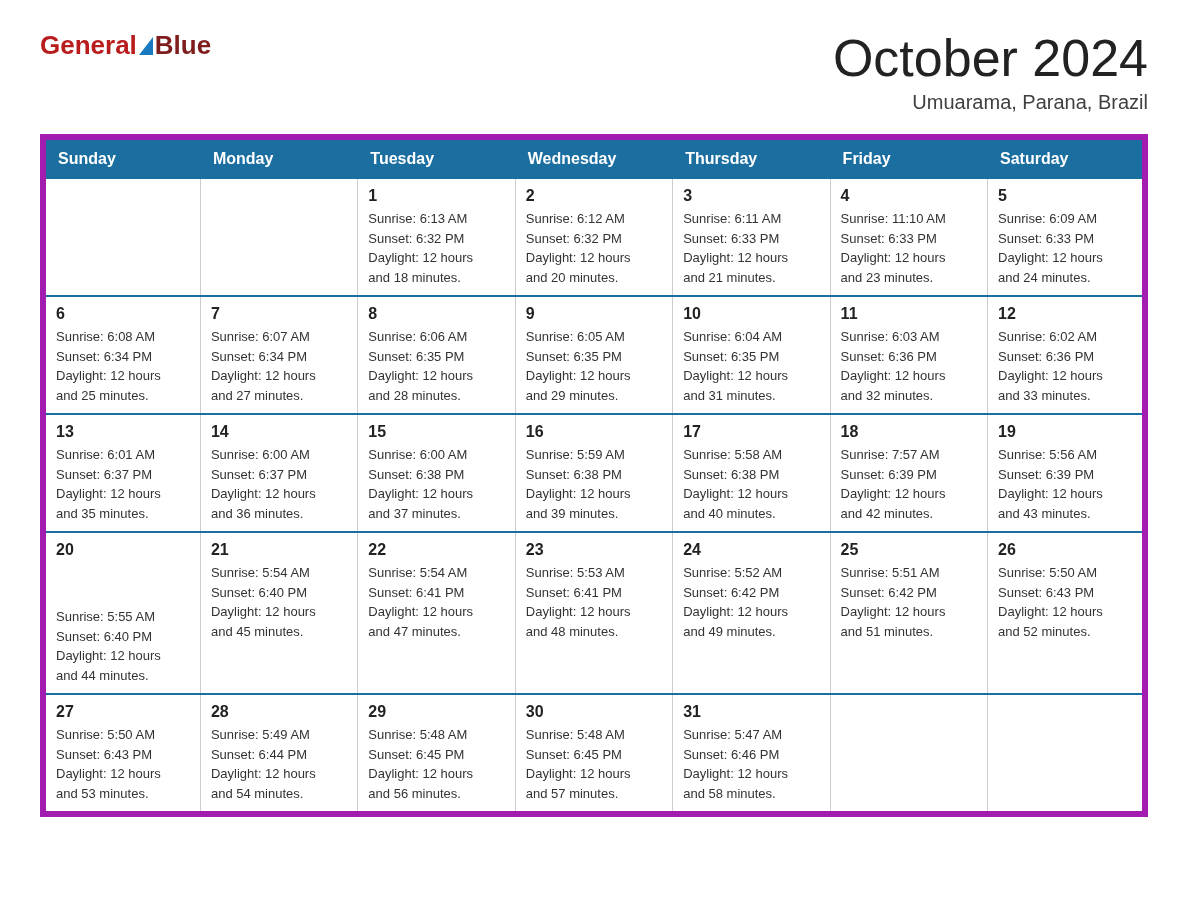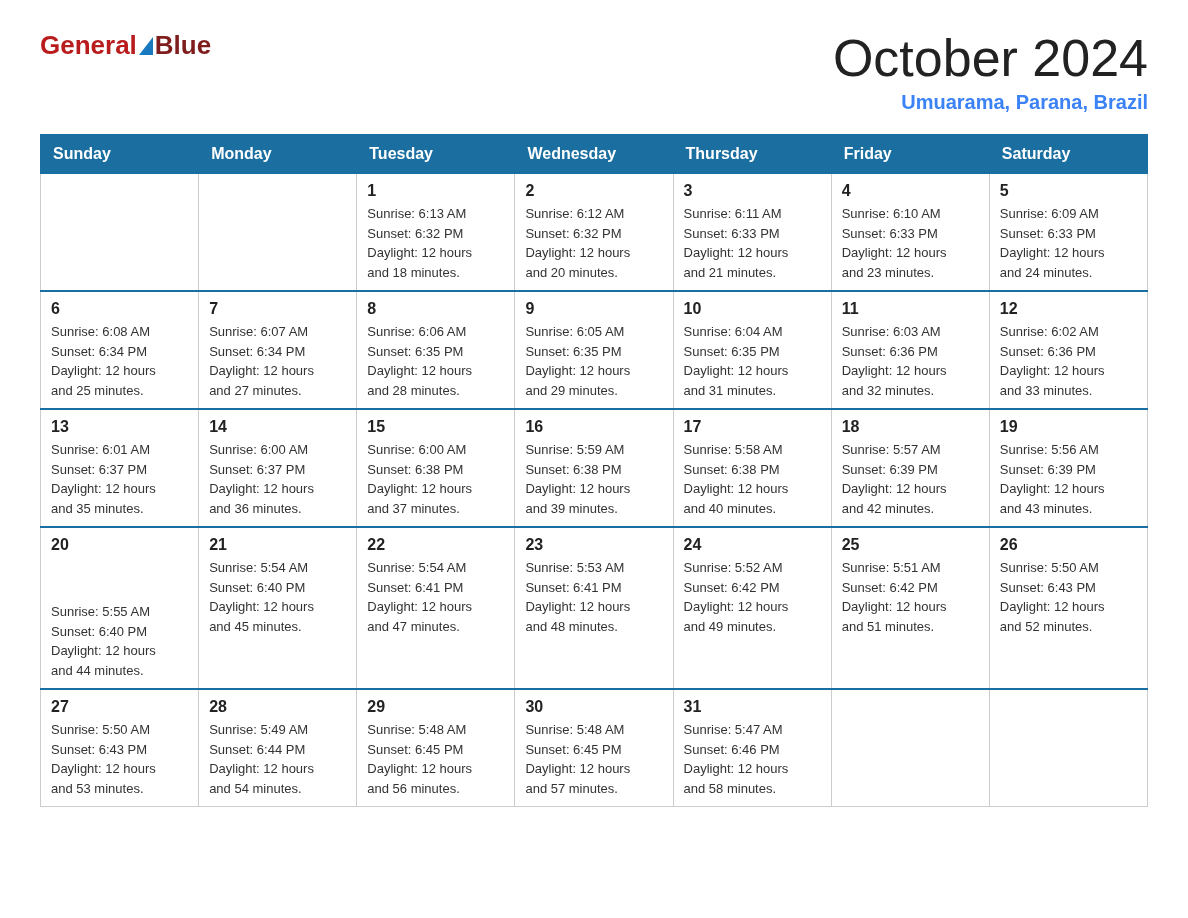--- a/index.html
+++ b/index.html
@@ -43,28 +43,28 @@
       text-align: right;
     }
     .month-title {
       font-size: 52px;
       font-weight: 300;
       color: #222;
       line-height: 1.1;
     }
     .location-title {
       font-size: 20px;
-      color: #3b82f6;
-      font-weight: bold;
+      color: #404040;
+      font-weight: normal;
       margin-top: 4px;
     }
     .calendar-table {
       width: 100%;
       border-collapse: collapse;
-      border: 1px solid #a21caf;
+      border: 6px solid #a21caf;
     }
     .calendar-table th {
       background-color: #1a6ea0;
       color: #fff;
       font-size: 16px;
       font-weight: bold;
       padding: 10px 12px;
       text-align: left;
       border: 1px solid #1a6ea0;
     }
@@ -145,21 +145,21 @@
         </td>
         <td>
           <span class="day-number">3</span>
           <div class="day-info" style="white-space: pre-line;">Sunrise: 6:11 AM
 Sunset: 6:33 PM
 Daylight: 12 hours
 and 21 minutes.</div>
         </td>
         <td>
           <span class="day-number">4</span>
-          <div class="day-info" style="white-space: pre-line;">Sunrise: 6:10 AM
+          <div class="day-info" style="white-space: pre-line;">Sunrise: 11:10 AM
 Sunset: 6:33 PM
 Daylight: 12 hours
 and 23 minutes.</div>
         </td>
         <td>
           <span class="day-number">5</span>
           <div class="day-info" style="white-space: pre-line;">Sunrise: 6:09 AM
 Sunset: 6:33 PM
 Daylight: 12 hours
 and 24 minutes.</div>
@@ -247,21 +247,21 @@
         </td>
         <td>
           <span class="day-number">17</span>
           <div class="day-info" style="white-space: pre-line;">Sunrise: 5:58 AM
 Sunset: 6:38 PM
 Daylight: 12 hours
 and 40 minutes.</div>
         </td>
         <td>
           <span class="day-number">18</span>
-          <div class="day-info" style="white-space: pre-line;">Sunrise: 5:57 AM
+          <div class="day-info" style="white-space: pre-line;">Sunrise: 7:57 AM
 Sunset: 6:39 PM
 Daylight: 12 hours
 and 42 minutes.</div>
         </td>
         <td>
           <span class="day-number">19</span>
           <div class="day-info" style="white-space: pre-line;">Sunrise: 5:56 AM
 Sunset: 6:39 PM
 Daylight: 12 hours
 and 43 minutes.</div>

